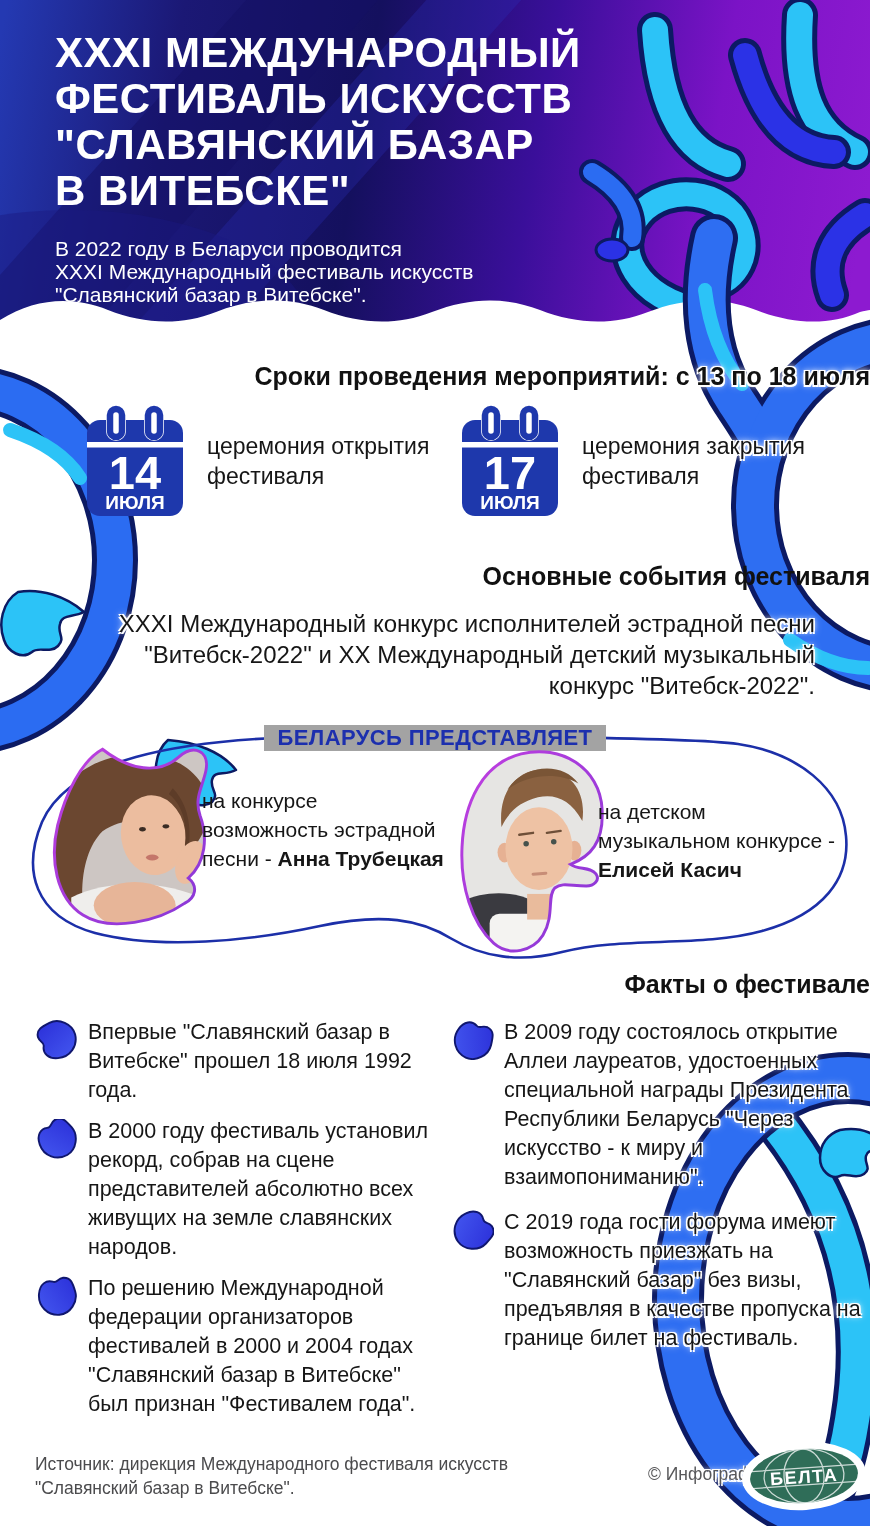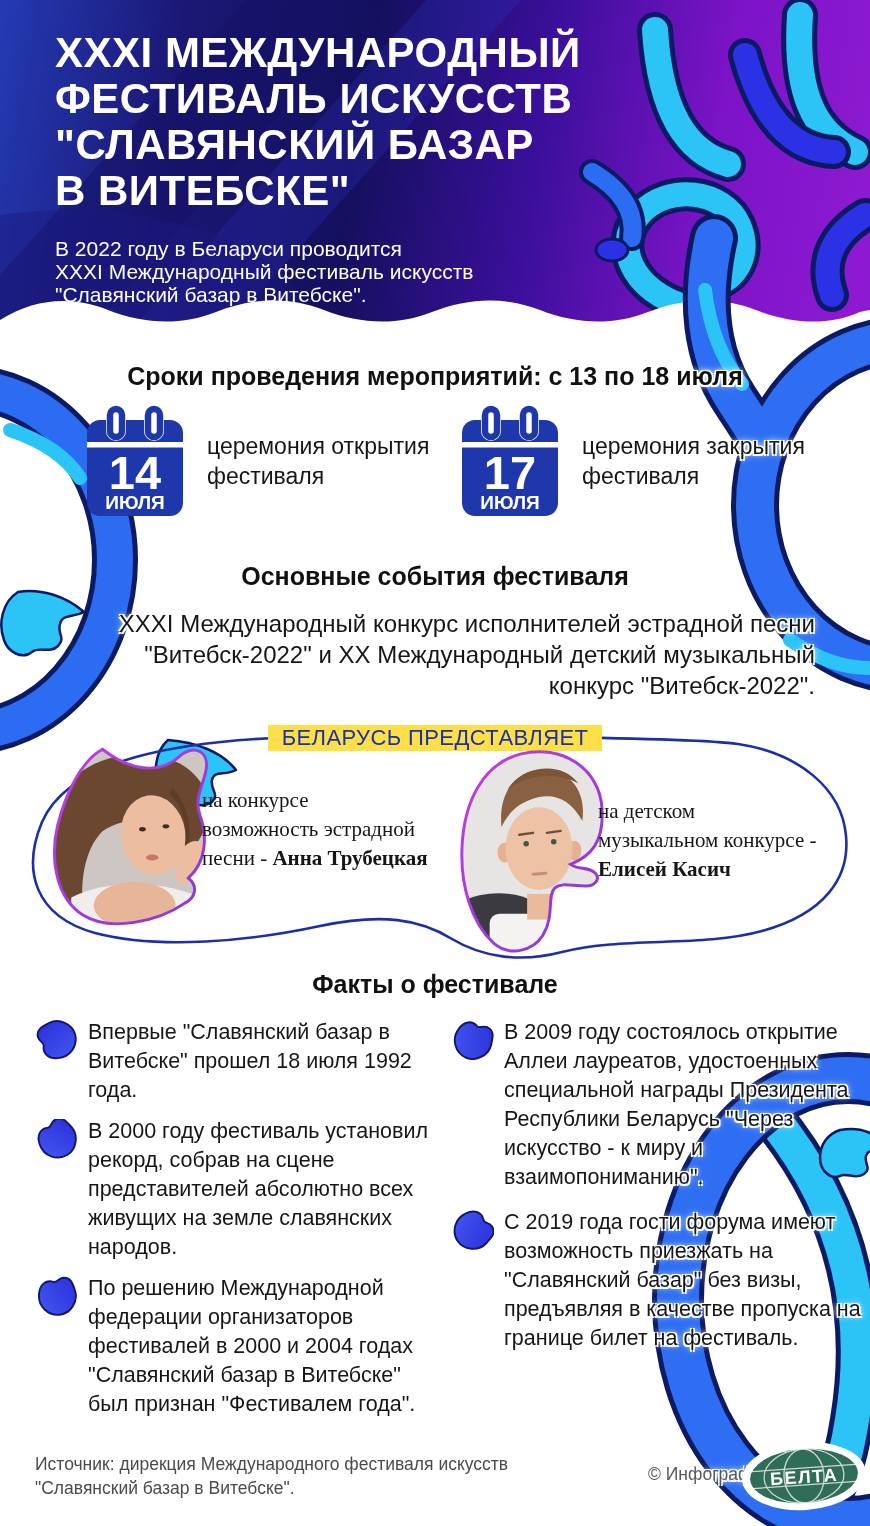--- a/index.html
+++ b/index.html
@@ -17,38 +17,38 @@
   #header svg { position:absolute; left:0; top:0; }
   .hero-text { position:absolute; left:55px; top:30px; }
   .hero-title div {
     color:#fff; font-weight:bold; font-size:42px; line-height:46px; letter-spacing:.5px;
   }
   .hero-sub { margin-top:23px; }
   .hero-sub div { color:#fff; font-size:21px; line-height:23px; font-weight:normal; }
 
   
   .sec-head {
-    left:0; width:870px; text-align:center;
+    left:0; width:870px; text-align:right;
     font-size:25px; font-weight:bold; color:#111;
   }
 
   
   .cal-group { display:flex; align-items:center; }
   .cal-label { font-size:23px; line-height:30px; color:#161616; }
 
   
   .events-par { left:55px; width:760px; text-align:right; font-size:24px; line-height:31px; color:#161616; }
 
   
   .bel-head-wrap { left:0; width:870px; text-align:center; }
   .bel-head {
-    display:inline-block; background:#fde047; padding:0 14px;
-    font-size:22px; font-weight:normal; color:#1c2fae; letter-spacing:.4px;
+    display:inline-block; background:#a3a3a3; padding:0 14px;
+    font-size:22px; font-weight:bold; color:#1c2fae; letter-spacing:.4px;
   }
-  .caption { font-size:21px; line-height:29px; color:#161616;font-family:Liberation Serif, serif; }
+  .caption { font-size:21px; line-height:29px; color:#161616; }
   .caption .cl { display:block; }
   .caption b { font-weight:bold;margin-top:16px; }
 
   
   .facts-col { display:block; }
   .fact { display:flex; margin-bottom:12px; }
   .fact .bullet { flex:0 0 42px; margin-right:10px; margin-top:2px; }
   .fact p { font-size:21.5px; line-height:29px; color:#161616; }
 
   

